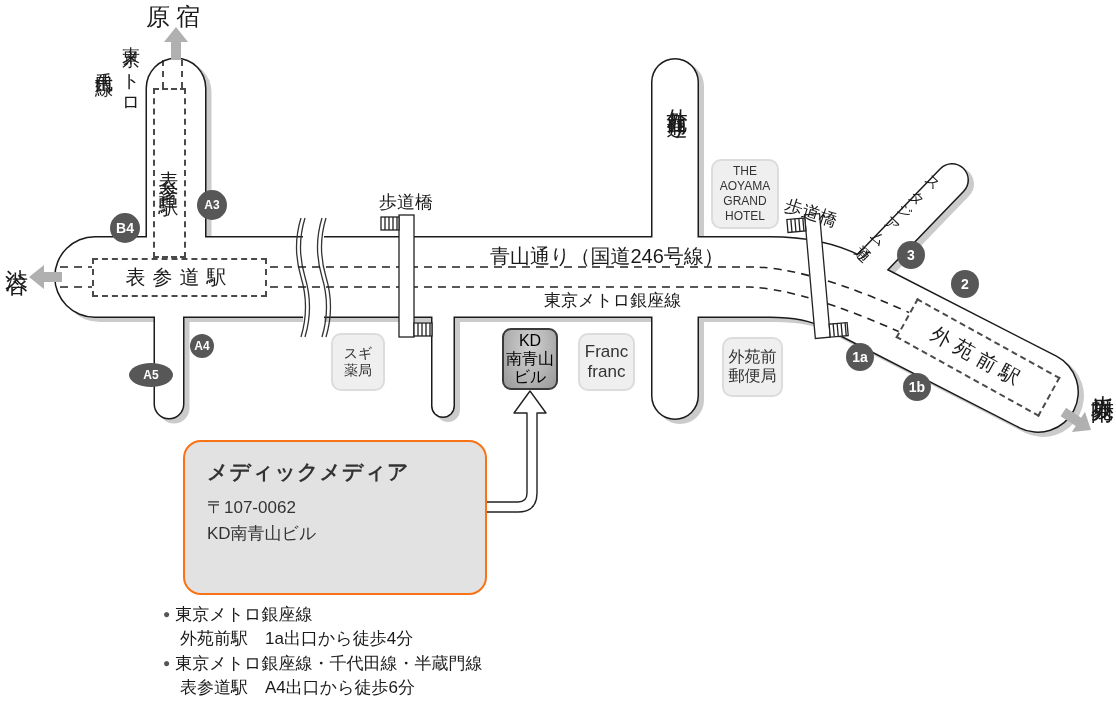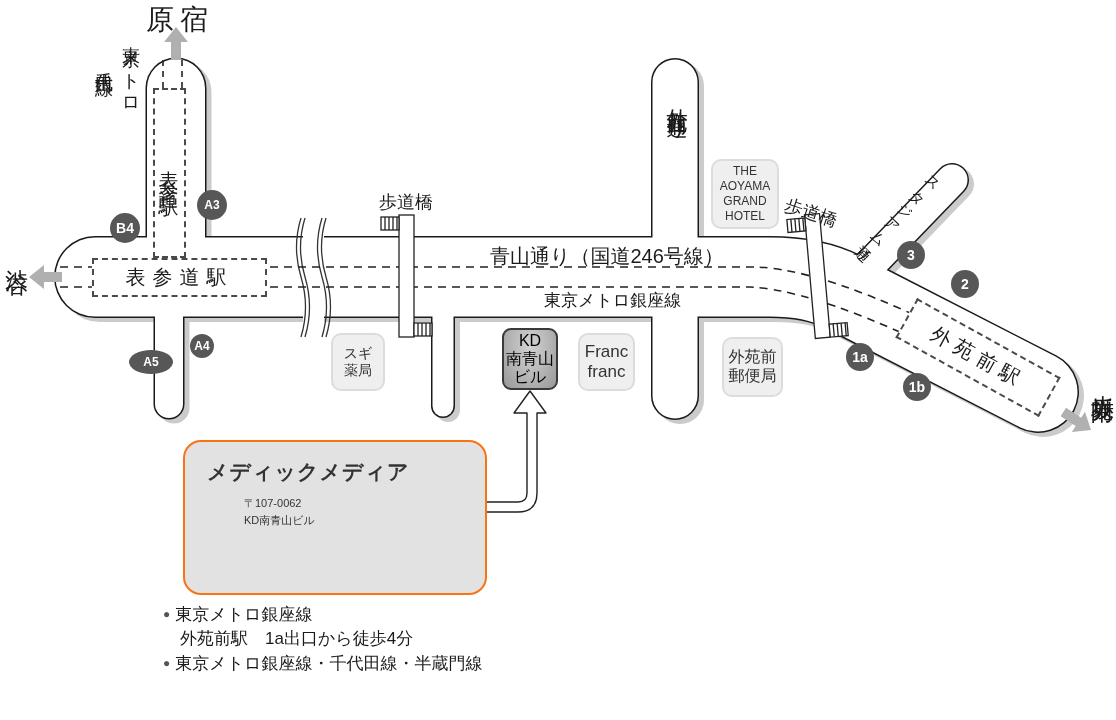--- a/index.html
+++ b/index.html
@@ -28,21 +28,21 @@
   }
   .badge{
     background:#575757;color:#fff;font-weight:bold;border-radius:50%;
     display:flex;align-items:center;justify-content:center;box-sizing:border-box;
   }
   .info-box{
     background:#e2e2e2;border:2px solid #f97316;border-radius:18px;
     box-sizing:border-box;padding:16px 0 0 22px;color:#333;
   }
   .info-title{font-size:21px;font-weight:bold;letter-spacing:1px;}
-  .info-line{font-size:11px;line-height:1.5;margin-left:37px;}
+  .info-line{font-size:17px;line-height:1.5;}
   .info-lines{margin-top:9px;}
   .access{font-size:17px;line-height:24px;color:#1a1a1a;}
   .access .bullet{color:#555;font-size:12px;margin-right:5px;vertical-align:2px;}
   .access .detail{padding-left:17px;}
 </style>
 </head>
 <body>
 
 <div class="stage">
 
@@ -111,21 +111,21 @@
 
     <g fill="#b0b0b0">
       <path transform="translate(176,27) rotate(-90)" d="M0,0 L-15,-12 L-15,-5 L-33,-5 L-33,5 L-15,5 L-15,12 Z"></path>
       <path transform="translate(29,277) rotate(180)" d="M0,0 L-15,-12 L-15,-5 L-33,-5 L-33,5 L-15,5 L-15,12 Z"></path>
       <path transform="translate(1091,430) rotate(33)" d="M0,0 L-15,-12 L-15,-5 L-33,-5 L-33,5 L-15,5 L-15,12 Z"></path>
     </g>
 
     <path d="M530,391 L546,413 L537,413 L537,493 Q537,512 518,512 L483,512 L483,502 L518,502 Q527,502 527,493 L527,413 L514,413 Z" fill="#fff" stroke="#222" stroke-width="1.4" stroke-linejoin="round"></path>
   </svg>
 
-  <div class="abs lbl" style="left:146px;top:1px;font-size:28px;letter-spacing:6px;">原宿</div>
+  <div class="abs lbl" style="left:146px;top:1px;font-size:24px;letter-spacing:6px;">原宿</div>
   <div class="abs lbl vt" style="left:2px;top:251px;font-size:23px;letter-spacing:4px;">渋谷</div>
   <div class="abs lbl vt" style="left:1088px;top:377px;font-size:23px;letter-spacing:2px;">赤坂見附</div>
 
   <div class="abs lbl vt" style="left:119px;top:32px;font-size:18px;letter-spacing:3px;">東京メトロ</div>
   <div class="abs lbl vt" style="left:92px;top:57px;font-size:18px;letter-spacing:3px;">千代田線</div>
 
   <div class="abs box-dashed" style="left:153px;top:88px;width:33px;height:170px;">
     <span class="vt" style="font-size:20px;letter-spacing:9px;">表参道駅</span>
   </div>
   <div class="abs box-dashed" style="left:92px;top:258px;width:175px;height:39px;">
@@ -140,21 +140,21 @@
   <div class="abs lbl" style="left:544px;top:289px;font-size:17px;">東京メトロ銀座線</div>
   <div class="abs lbl vt" style="left:663px;top:92px;font-size:21px;letter-spacing:3px;">外苑西通り</div>
   <div class="abs lbl vt" style="left:902px;top:213px;font-size:15px;letter-spacing:2px;transform:translate(-50%,-50%) rotate(44deg);">スタジアム通り</div>
 
   <div class="abs lbl" style="left:379px;top:190px;font-size:18px;">歩道橋</div>
   <div class="abs lbl" style="left:789px;top:193px;font-size:18px;transform:rotate(18deg);transform-origin:left top;">歩道橋</div>
 
   <div class="abs badge" style="left:110px;top:213px;width:30px;height:30px;font-size:14px;">B4</div>
   <div class="abs badge" style="left:197px;top:190px;width:30px;height:30px;font-size:12px;">A3</div>
   <div class="abs badge" style="left:190px;top:334px;width:24px;height:24px;font-size:12px;">A4</div>
-  <div class="abs badge" style="left:129px;top:350px;width:44px;height:24px;font-size:12px;">A5</div>
+  <div class="abs badge" style="left:129px;top:363px;width:44px;height:24px;font-size:12px;">A5</div>
   <div class="abs badge" style="left:897px;top:241px;width:28px;height:28px;font-size:14px;">3</div>
   <div class="abs badge" style="left:951px;top:270px;width:28px;height:28px;font-size:14px;">2</div>
   <div class="abs badge" style="left:846px;top:343px;width:28px;height:28px;font-size:14px;">1a</div>
   <div class="abs badge" style="left:903px;top:373px;width:28px;height:28px;font-size:14px;">1b</div>
 
   <div class="abs bldg" style="left:331px;top:333px;width:54px;height:58px;font-size:14px;">スギ
 薬局</div>
   <div class="abs bldg-dark" style="left:502px;top:328px;width:56px;height:62px;font-size:16px;">KD
 南青山
 ビル</div>
@@ -176,15 +176,16 @@
   </div>
 
   <div class="abs access" style="left:163px;top:602px;">
     <div>
       <span class="bullet">●</span><span>東京メトロ銀座線</span>
     </div>
     <div class="detail">外苑前駅　1a出口から徒歩4分</div>
     <div>
       <span class="bullet">●</span><span>東京メトロ銀座線・千代田線・半蔵門線</span>
     </div>
+    <div class="detail">表参道駅　A4出口から徒歩6分</div>
   </div>
 
 </div>
 
 </body></html>

